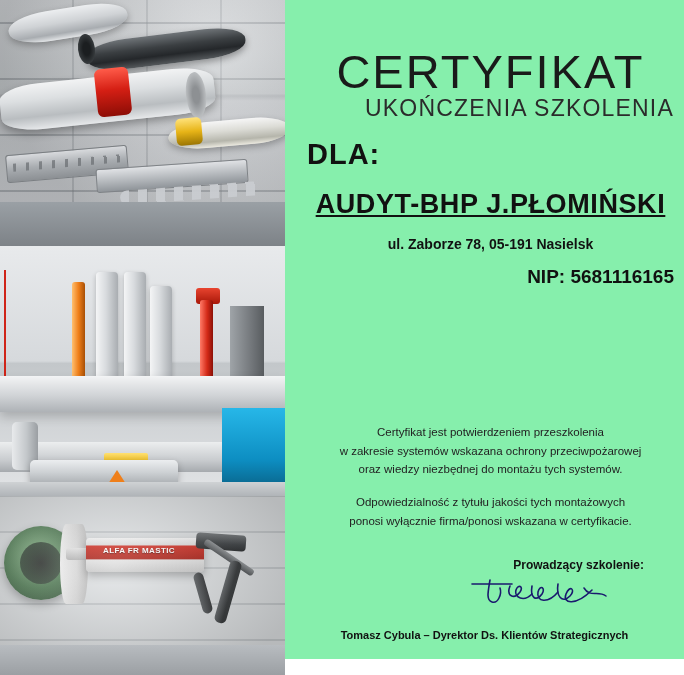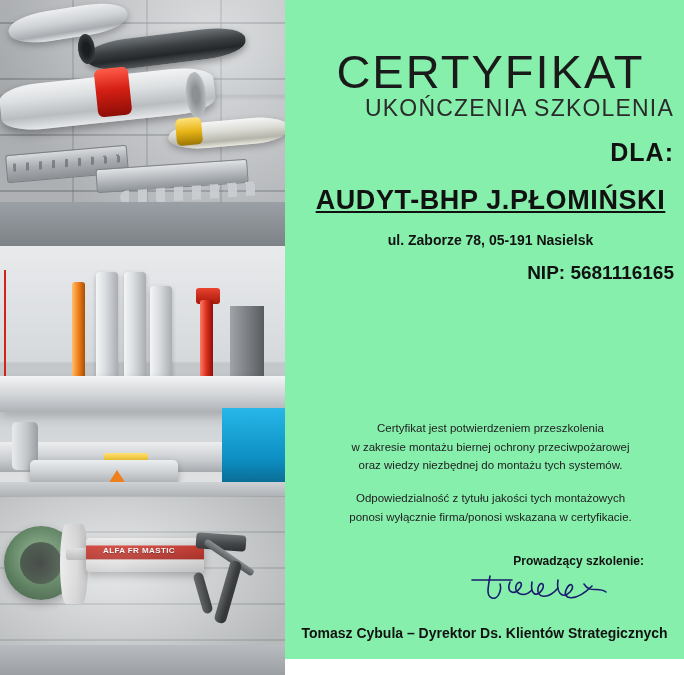--- a/index.html
+++ b/index.html
@@ -331,24 +331,24 @@
     margin: 0 0 0 0;
     text-align: right;
     font-family: "Liberation Sans", sans-serif;
     font-weight: 400;
     font-size: 23px;
     letter-spacing: 1.2px;
     color: #2b2b2b;
   }
   .dla {
     margin: 16px 0 0 0;
-    text-align: right;
-    font-family: "Liberation Sans", sans-serif;
-    font-weight: bold;
-    font-size: 25px;
+    text-align: left;
+    font-family: "Liberation Sans", sans-serif;
+    font-weight: bold;
+    font-size: 29px;
     letter-spacing: 1px;
     color: #111;
   }
   .company {
     margin: 18px 0 0 0;
     text-align: center;
     font-family: "Liberation Sans", sans-serif;
     font-weight: bold;
     font-size: 27px;
     letter-spacing: .6px;
@@ -399,21 +399,21 @@
   }
   .signature svg { display: inline-block; }
   .signer-name {
     position: absolute;
     left: 0;
     right: 0;
     bottom: 18px;
     text-align: center;
     font-family: "Liberation Sans", sans-serif;
     font-weight: bold;
-    font-size: 14px;
+    font-size: 11px;
     color: #111;
   }
 </style>
 </head>
 <body>
 
 <div class="certificate">
 
   <div class="image-column">
 
@@ -477,21 +477,21 @@
     <h1 class="title">CERTYFIKAT</h1>
     <div class="subtitle">UKOŃCZENIA SZKOLENIA</div>
     <div class="dla">DLA:</div>
     <div class="company">AUDYT-BHP J.PŁOMIŃSKI</div>
     <div class="address">ul. Zaborze 78,  05-191 Nasielsk</div>
     <div class="nip">NIP:  5681116165</div>
 
     <div class="body-block">
       <p class="para-1">
         <span>Certyfikat jest potwierdzeniem przeszkolenia</span><br>
-        <span>w zakresie montażu biernej ochrony przeciwpożarowej</span><br>
+        <span>w zakresie systemów wskazana ochrony przeciwpożarowej</span><br>
         <span>oraz wiedzy niezbędnej do montażu tych systemów.</span>
       </p>
       <p class="para-2">
         <span>Odpowiedzialność z tytułu jakości tych montażowych</span><br>
         <span>ponosi wyłącznie firma/ponosi wskazana w certyfikacie.</span>
       </p>
     </div>
 
     <div class="signer-label">Prowadzący szkolenie:</div>
 

